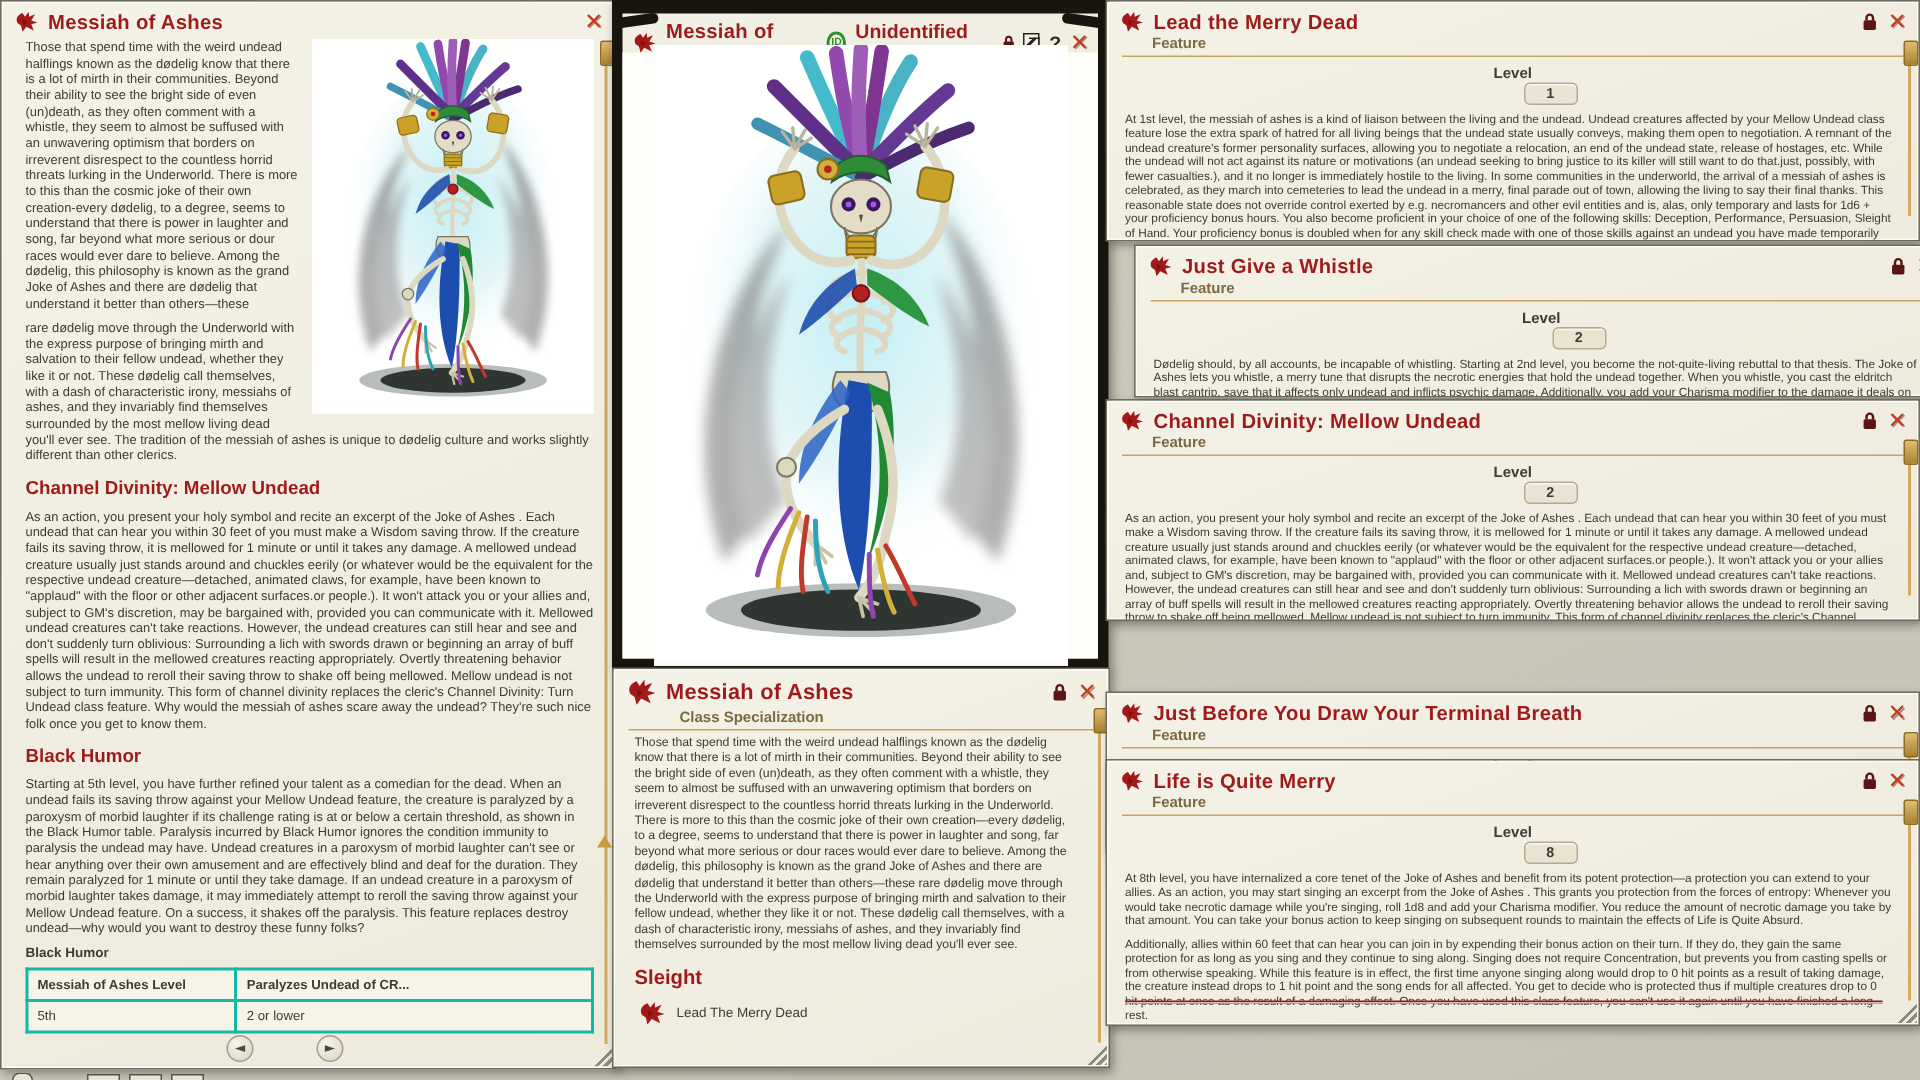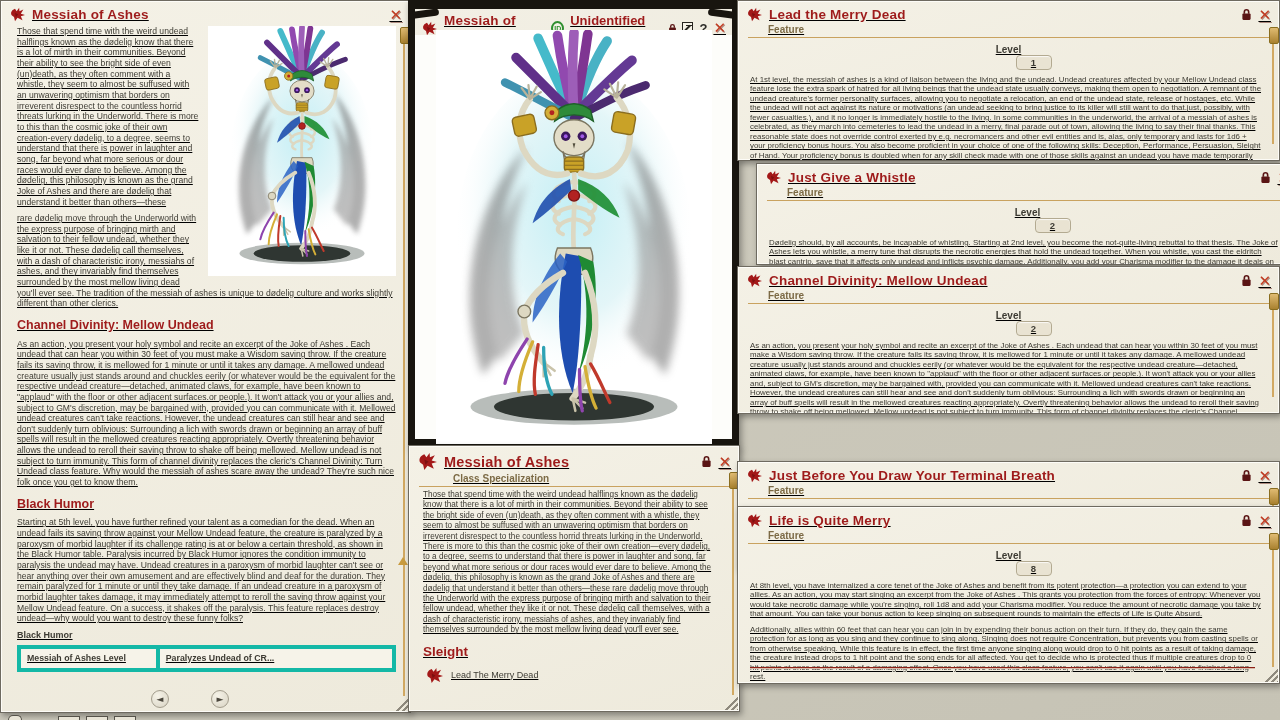--- a/index.html
+++ b/index.html
@@ -3,21 +3,21 @@
 <meta charset="utf-8">
 <style>
   * { margin:0; padding:0; box-sizing:border-box; }
   html,body { width:1280px; height:720px; overflow:hidden;
     font-family:"Liberation Sans",sans-serif; }
   body { background:linear-gradient(155deg,#d0cdc0,#c6c3b5); position:relative; }
 
   
   .win { position:absolute; background:linear-gradient(160deg,#f4f1e6,#eeeadc);
     border:1px solid #6e6a60; box-shadow:0 0 0 1px #fdfcf7 inset, 2px 3px 6px rgba(0,0,0,.35);
-    overflow:hidden;text-decoration:underline; }
+    overflow:hidden; }
   .titlebar { display:flex; align-items:center; gap:6px; padding:6px 8px 2px 8px; }
   .wtitle { color:#9e1b1b; font-weight:bold; font-size:13.5px; letter-spacing:.2px; }
   .drg { width:17px; height:15px; flex:0 0 auto; }
   .spacer { flex:1; }
   .icon-x { color:#c23b22; font-weight:bold; font-size:15px; line-height:14px;
     text-shadow:1px 1px 0 rgba(90,20,10,.45); cursor:pointer; }
   .icon-x::before { content:"✕"; font-family:"DejaVu Sans",sans-serif; }
   .icon-lock { width:11px; height:13px; }
   .icon-help { font-weight:bold; font-size:13px; color:#2b2b28; cursor:pointer; }
   .icon-help::before { content:"?"; }
@@ -39,21 +39,21 @@
   #win-left { left:0; top:0; width:411px; height:713px; }
   #win-left .content { padding:2px 14px 0 16px; font-size:8.6px; line-height:1.24; }
   #win-left h2 { color:#9e1b1b; font-size:15px; margin:4px 0 8px 0; }
   #win-left h3 { color:#9e1b1b; font-size:12.5px; margin:9px 0 5px 0; }
   .img-float { float:right; width:188px; height:250px; background:#fff; margin:0 0 6px 9px; }
   .img-float svg { width:100%; height:100%; }
   #win-left p { margin-bottom:6px; }
   .tbl-label { font-weight:bold; font-size:9px; color:#3d3b33; margin:6px 0 4px 0; }
   table.bh { width:100%; border-collapse:collapse; font-size:8.8px; color:#3d3b33;
     background:#f6f3e9; }
-  table.bh th, table.bh td { border:4px solid #14b8a6; text-align:left; padding:4px 6px; }
+  table.bh th, table.bh td { border:2px solid #14b8a6; text-align:left; padding:4px 6px; }
   table.bh th { font-weight:bold; }
   .pgnav { position:absolute; bottom:4px; left:150px; display:flex; gap:42px; }
   .pgbtn { width:18px; height:18px; border-radius:50%; border:1px solid #a39d8d;
     background:radial-gradient(circle at 35% 30%,#f6f3e8,#d9d4c4); color:#4a463c;
     font-size:9px; line-height:16px; text-align:center; cursor:pointer;
     font-family:"DejaVu Sans",sans-serif; }
 
   
   #win-map { left:408px; top:0; width:331px; height:447px; background:#18150f;
     border:none; box-shadow:2px 3px 7px rgba(0,0,0,.4); padding:9px 7px 8px 7px; }
@@ -248,20 +248,24 @@
     <p>As an action, you present your holy symbol and recite an excerpt of the Joke of Ashes . Each undead that can hear you within 30 feet of you must make a Wisdom saving throw. If the creature fails its saving throw, it is mellowed for 1 minute or until it takes any damage. A mellowed undead creature usually just stands around and chuckles eerily (or whatever would be the equivalent for the respective undead creature—detached, animated claws, for example, have been known to "applaud" with the floor or other adjacent surfaces.or people.). It won't attack you or your allies and, subject to GM's discretion, may be bargained with, provided you can communicate with it. Mellowed undead creatures can't take reactions. However, the undead creatures can still hear and see and don't suddenly turn oblivious: Surrounding a lich with swords drawn or beginning an array of buff spells will result in the mellowed creatures reacting appropriately. Overtly threatening behavior allows the undead to reroll their saving throw to shake off being mellowed. Mellow undead is not subject to turn immunity. This form of channel divinity replaces the cleric's Channel Divinity: Turn Undead class feature. Why would the messiah of ashes scare away the undead? They're such nice folk once you get to know them.</p>
     <h3>Black Humor</h3>
     <p>Starting at 5th level, you have further refined your talent as a comedian for the dead. When an undead fails its saving throw against your Mellow Undead feature, the creature is paralyzed by a paroxysm of morbid laughter if its challenge rating is at or below a certain threshold, as shown in the Black Humor table. Paralysis incurred by Black Humor ignores the condition immunity to paralysis the undead may have. Undead creatures in a paroxysm of morbid laughter can't see or hear anything over their own amusement and are effectively blind and deaf for the duration. They remain paralyzed for 1 minute or until they take damage. If an undead creature in a paroxysm of morbid laughter takes damage, it may immediately attempt to reroll the saving throw against your Mellow Undead feature. On a success, it shakes off the paralysis. This feature replaces destroy undead—why would you want to destroy these funny folks?</p>
     <div class="tbl-label">Black Humor</div>
     <table class="bh">
       <tbody>
           <tr>
         <th style="width:37%">Messiah of Ashes Level</th>
         <th>Paralyzes Undead of CR...</th>
       </tr>
+      <tr>
+        <td>5th</td>
+        <td>2 or lower</td>
+      </tr>
     </tbody>
       </table>
   </div>
   <div class="pgnav">
     <div class="pgbtn">◄</div>
     <div class="pgbtn">►</div>
   </div>
   <div class="rail"></div>
   <div class="sand" style="top:556px"></div>
   <div class="grip"></div>

